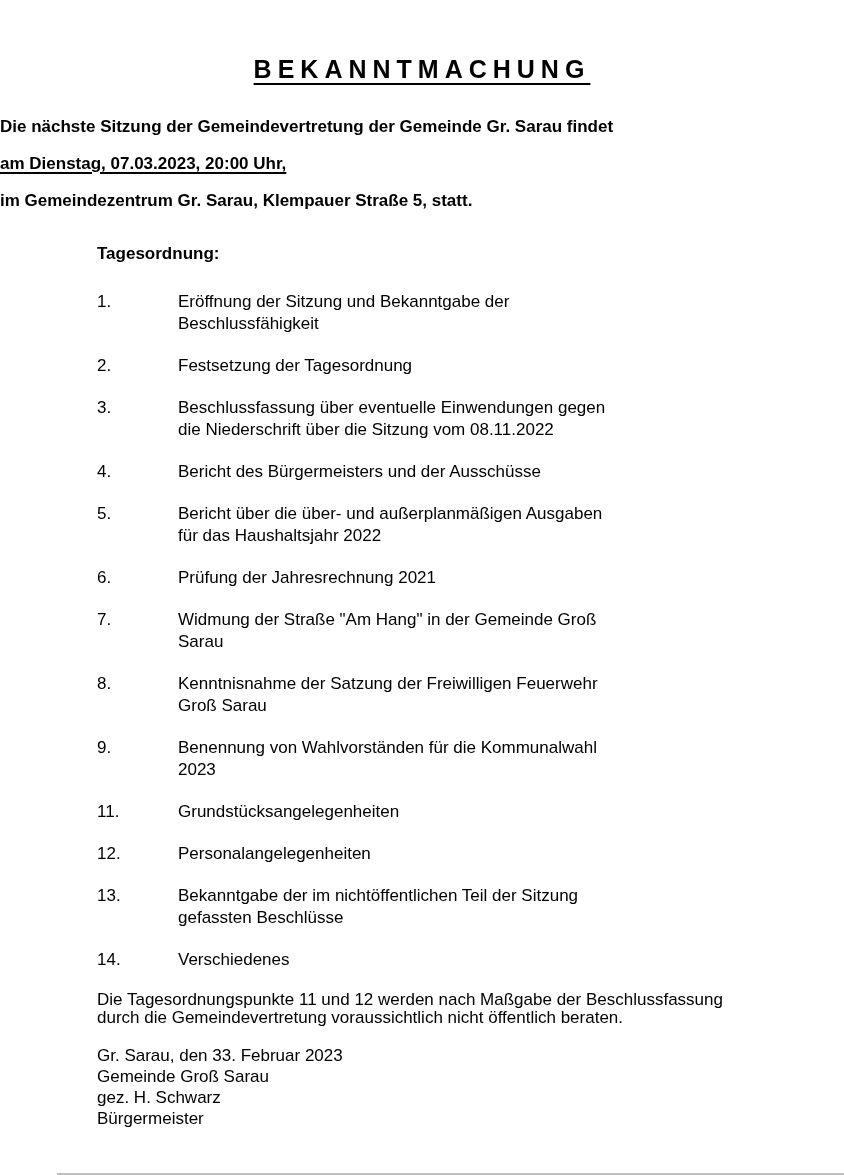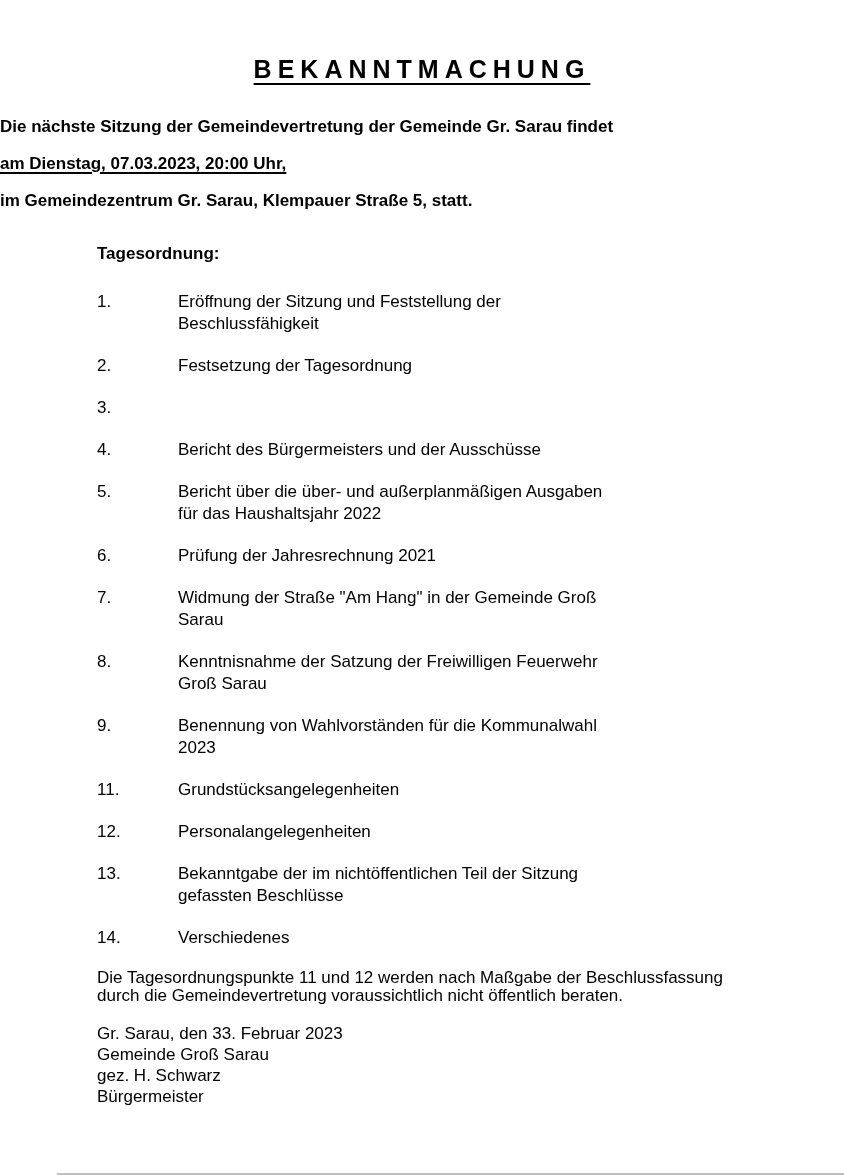--- a/index.html
+++ b/index.html
@@ -81,29 +81,31 @@
     <p>im Gemeindezentrum Gr. Sarau, Klempauer Straße 5, statt.</p>
   </div>
 
   <div class="content">
 
     <div class="agenda-heading">Tagesordnung:</div>
 
     <div class="agenda" id="agenda-list">
         <div class="agenda-item">
           <span class="num">1.</span>
-          <span class="text">Eröffnung der Sitzung und Feststellung der
+          <span class="text">Eröffnung der Sitzung und Bekanntgabe der
 Beschlussfähigkeit</span>
         </div>
         <div class="agenda-item">
           <span class="num">2.</span>
           <span class="text">Festsetzung der Tagesordnung</span>
         </div>
         <div class="agenda-item">
           <span class="num">3.</span>
+          <span class="text">Beschlussfassung über eventuelle Einwendungen gegen
+die Niederschrift über die Sitzung vom 08.11.2022</span>
         </div>
         <div class="agenda-item">
           <span class="num">4.</span>
           <span class="text">Bericht des Bürgermeisters und der Ausschüsse</span>
         </div>
         <div class="agenda-item">
           <span class="num">5.</span>
           <span class="text">Bericht über die über- und außerplanmäßigen Ausgaben
 für das Haushaltsjahr 2022</span>
         </div>

